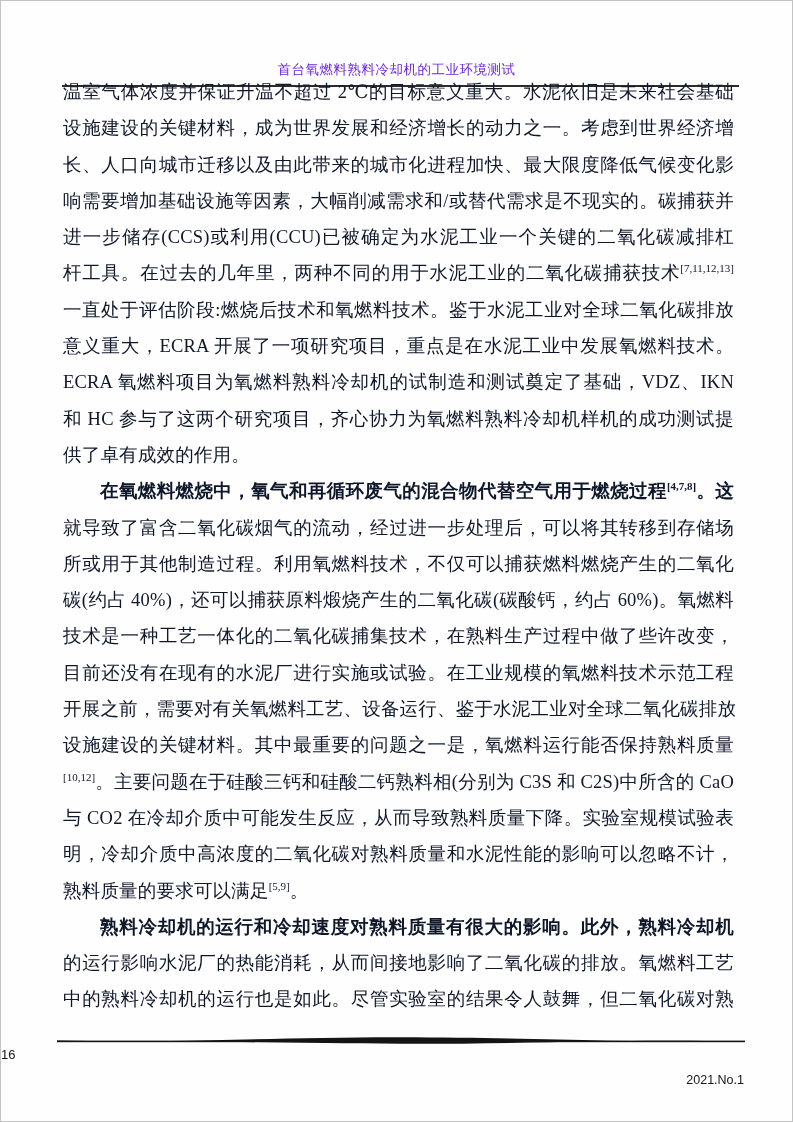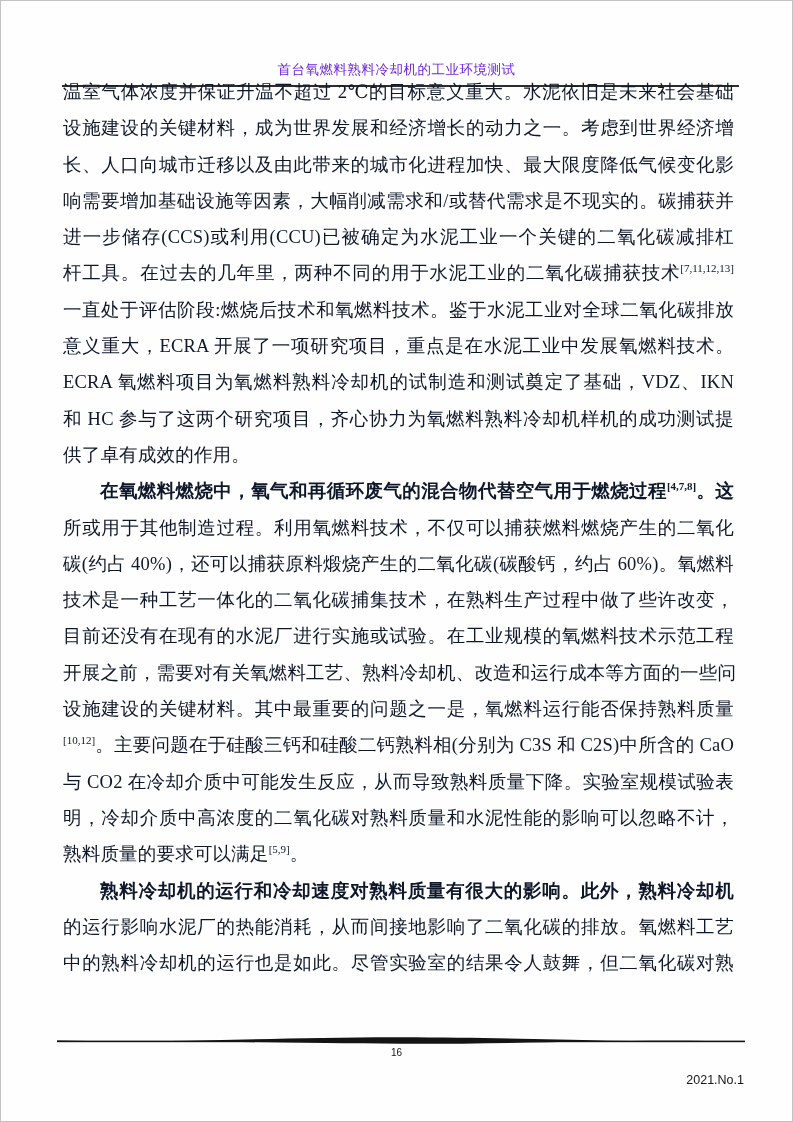--- a/index.html
+++ b/index.html
@@ -56,23 +56,23 @@
     margin-top: 44px;
   }
   .footer-rule-svg {
     position: absolute;
     top: 1036px; left: 56px;
     width: 688px; height: 10px;
   }
   .footer-page {
     position: absolute;
     top: 1046px; left: 0; right: 0;
-    text-align: center;
+    text-align: left;
     font-family: "Liberation Sans", "DejaVu Sans", sans-serif;
-    font-size: 10px;
+    font-size: 13px;
     color: #161616;
   }
   .footer-issue {
     position: absolute;
     top: 1046px; right: 48px;
     font-family: "Liberation Sans", "DejaVu Sans", sans-serif;
     font-size: 12.5px;
     color: #161616;
     margin-top: 26px;
   }
@@ -95,25 +95,26 @@
         <div class="line">进一步储存(CCS)或利用(CCU)已被确定为水泥工业一个关键的二氧化碳减排杠</div>
         <div class="line">杆工具。在过去的几年里，两种不同的用于水泥工业的二氧化碳捕获技术<sup class="cite">[7,11,12,13]</sup></div>
         <div class="line">一直处于评估阶段:燃烧后技术和氧燃料技术。鉴于水泥工业对全球二氧化碳排放</div>
         <div class="line">意义重大，ECRA 开展了一项研究项目，重点是在水泥工业中发展氧燃料技术。</div>
         <div class="line">ECRA 氧燃料项目为氧燃料熟料冷却机的试制造和测试奠定了基础，VDZ、IKN</div>
         <div class="line">和 HC 参与了这两个研究项目，齐心协力为氧燃料熟料冷却机样机的成功测试提</div>
         <div class="line para-end">供了卓有成效的作用。</div>
       </div>
       <div class="paragraph">
         <div class="line indent">在氧燃料燃烧中，氧气和再循环废气的混合物代替空气用于燃烧过程<sup class="cite">[4,7,8]</sup>。这</div>
+        <div class="line">就导致了富含二氧化碳烟气的流动，经过进一步处理后，可以将其转移到存储场</div>
         <div class="line">所或用于其他制造过程。利用氧燃料技术，不仅可以捕获燃料燃烧产生的二氧化</div>
         <div class="line">碳(约占 40%)，还可以捕获原料煅烧产生的二氧化碳(碳酸钙，约占 60%)。氧燃料</div>
         <div class="line">技术是一种工艺一体化的二氧化碳捕集技术，在熟料生产过程中做了些许改变，</div>
         <div class="line">目前还没有在现有的水泥厂进行实施或试验。在工业规模的氧燃料技术示范工程</div>
-        <div class="line">开展之前，需要对有关氧燃料工艺、熟料冷却机、改造和运行成本等方面的一些问</div>
+        <div class="line">开展之前，需要对有关氧燃料工艺、设备运行、鉴于水泥工业对全球二氧化碳排放</div>
         <div class="line">设施建设的关键材料。其中最重要的问题之一是，氧燃料运行能否保持熟料质量</div>
         <div class="line"><sup class="cite">[10,12]</sup>。主要问题在于硅酸三钙和硅酸二钙熟料相(分别为 C3S 和 C2S)中所含的 CaO</div>
         <div class="line">与 CO2 在冷却介质中可能发生反应，从而导致熟料质量下降。实验室规模试验表</div>
         <div class="line">明，冷却介质中高浓度的二氧化碳对熟料质量和水泥性能的影响可以忽略不计，</div>
         <div class="line para-end">熟料质量的要求可以满足<sup class="cite">[5,9]</sup>。</div>
       </div>
       <div class="paragraph">
         <div class="line indent">熟料冷却机的运行和冷却速度对熟料质量有很大的影响。此外，熟料冷却机</div>
         <div class="line">的运行影响水泥厂的热能消耗，从而间接地影响了二氧化碳的排放。氧燃料工艺</div>
         <div class="line">中的熟料冷却机的运行也是如此。尽管实验室的结果令人鼓舞，但二氧化碳对熟</div>

